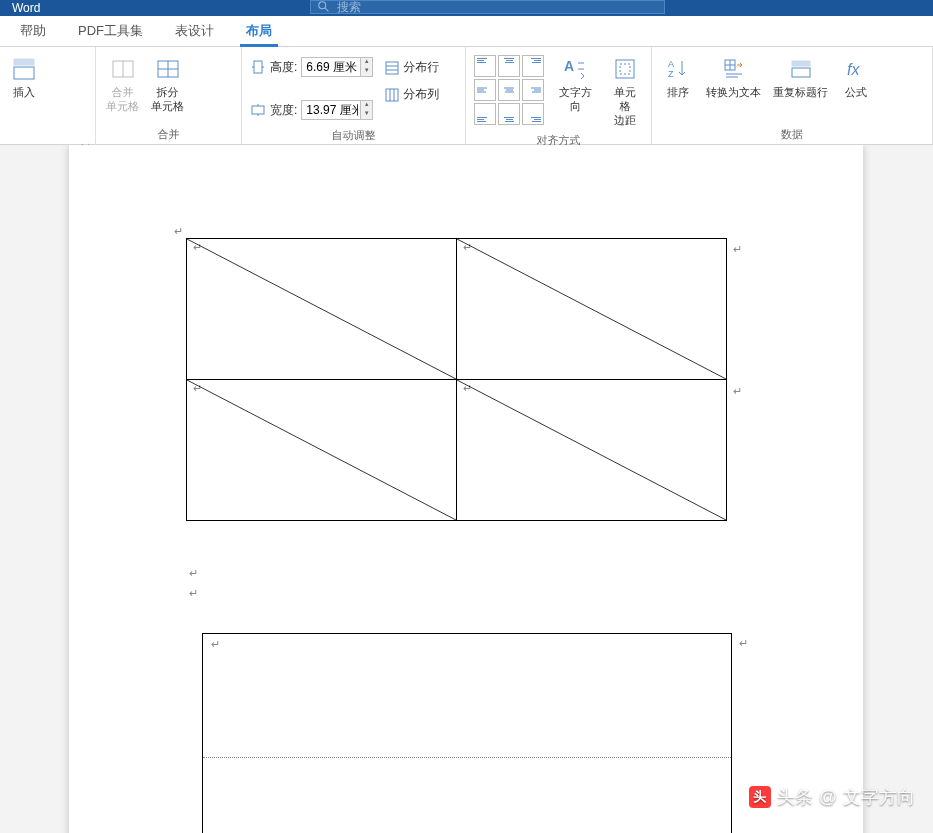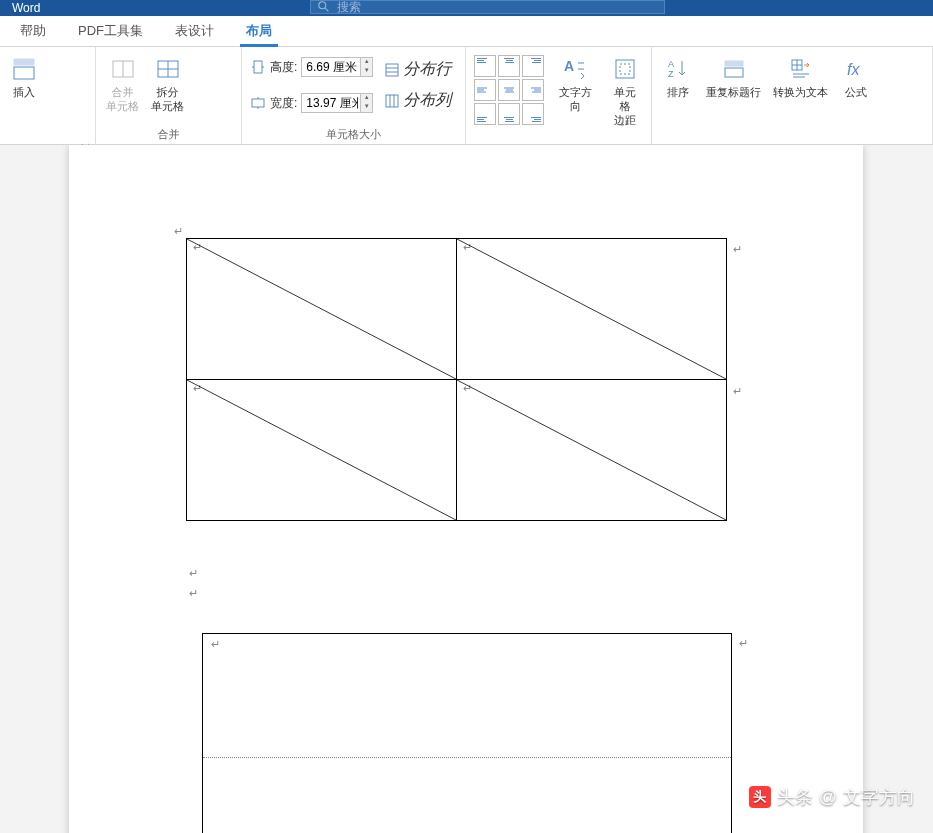--- a/index.html
+++ b/index.html
@@ -114,42 +114,42 @@
       margin-bottom: 2px;
     }
     .big-btn .label {
       font-size: 11px;
       color: #333;
       text-align: center;
       line-height: 14px;
       white-space: pre-line;
     }
     .big-btn.disabled .label { color: #aaa; }
-    .cell-size-rows { display: flex; flex-direction: column; gap: 16px; padding: 6px 4px; justify-content: center; }
+    .cell-size-rows { display: flex; flex-direction: column; gap: 23px; padding: 6px 4px; justify-content: center; }
     .cell-size-row { display: flex; align-items: center; gap: 4px; }
     .cell-size-row .lbl { font-size: 12px; color: #333; }
     .spin-input {
       width: 72px; height: 20px;
       border: 1px solid #c0c0c0;
       font-size: 12px;
       padding: 0 14px 0 4px;
       background: white;
       position: relative;
     }
     .spin-wrap { position: relative; }
     .spin-btns {
       position: absolute; right: 1px; top: 1px; bottom: 1px; width: 12px;
       display: flex; flex-direction: column;
     }
     .spin-btns div {
       flex: 1; background: #f0f0f0; border-left: 1px solid #c0c0c0;
       font-size: 6px; text-align: center; color: #666;
     }
     .dist-btns { display: flex; flex-direction: column; gap: 6px; padding: 6px 4px; }
-    .dist-btn { display: flex; align-items: center; gap: 4px; font-size: 16px; color: #333; padding: 2px 4px; cursor: pointer; font-style: italic; }
+    .dist-btn { display: flex; align-items: center; gap: 4px; font-size: 12px; color: #333; padding: 2px 4px; cursor: pointer; }
     .align-grid {
       display: grid;
       grid-template-columns: repeat(3, 22px);
       grid-template-rows: repeat(3, 22px);
       gap: 2px;
       padding: 4px;
     }
     .align-cell {
       border: 1px solid #bbb;
       cursor: pointer;
@@ -362,21 +362,21 @@
               <svg width="14" height="14">
                 <rect x="1" y="1" width="12" height="12" fill="none" stroke="#5a8dc8"></rect>
                 <line x1="5" y1="1" x2="5" y2="13" stroke="#5a8dc8"></line>
                 <line x1="9" y1="1" x2="9" y2="13" stroke="#5a8dc8"></line>
               </svg>
             </span>
           <span>分布列</span>
         </div>
       </div>
     </div>
-    <div class="ribbon-group-label">单元格大小</div>
+    <div class="ribbon-group-label">自动调整</div>
   </div>
 
   <div class="ribbon-group" style="width:186px">
     <div class="ribbon-group-content">
       <div class="align-grid">
         <div class="align-cell">
             <div class="lines" style="left:2px;top:2px">
               <span style="width:10px"></span>
               <span style="width:7px"></span>
               <span style="width:9px"></span>
@@ -452,65 +452,67 @@
         <div class="icon-box">
           <svg width="24" height="24">
               <rect x="3" y="3" width="18" height="18" fill="none" stroke="#5a8dc8"></rect>
               <rect x="7" y="7" width="10" height="10" fill="none" stroke="#5a8dc8" stroke-dasharray="2"></rect>
             </svg>
         </div>
         <span class="label">单元格
 边距</span>
       </div>
     </div>
+    <div class="ribbon-group-label">对齐方式</div>
   </div>
 
   <div class="ribbon-group" style="flex:1">
     <div class="ribbon-group-content">
       <div class="big-btn">
         <div class="icon-box">
           <svg width="24" height="24">
               <text x="2" y="10" font-size="9" fill="#5a8dc8">A</text>
               <text x="2" y="20" font-size="9" fill="#5a8dc8">Z</text>
               <path d="M16 4 L16 18 M13 15 L16 18 L19 15" stroke="#5a8dc8" fill="none"></path>
             </svg>
         </div>
         <span class="label">排序</span>
-      </div>
-      <div class="big-btn">
-        <div class="icon-box">
-          <svg width="24" height="24">
-              <rect x="3" y="4" width="18" height="5" fill="#5a8dc8" opacity="0.3" stroke="#5a8dc8"></rect>
-              <rect x="3" y="11" width="18" height="9" fill="none" stroke="#5a8dc8"></rect>
-            </svg>
-        </div>
-        <span class="label">重复标题行</span>
       </div>
       <div class="big-btn">
         <div class="icon-box">
           <svg width="24" height="24">
               <rect x="3" y="3" width="10" height="10" fill="none" stroke="#5a8dc8"></rect>
               <line x1="3" y1="8" x2="13" y2="8" stroke="#5a8dc8"></line>
               <line x1="8" y1="3" x2="8" y2="13" stroke="#5a8dc8"></line>
               <path d="M15 8 L20 8 M18 6 L20 8 L18 10" stroke="#e67e22" fill="none"></path>
               <line x1="4" y1="17" x2="20" y2="17" stroke="#5a8dc8"></line>
               <line x1="4" y1="20" x2="16" y2="20" stroke="#5a8dc8"></line>
             </svg>
         </div>
         <span class="label">转换为文本</span>
       </div>
       <div class="big-btn">
         <div class="icon-box">
           <svg width="24" height="24">
+              <rect x="3" y="4" width="18" height="5" fill="#5a8dc8" opacity="0.3" stroke="#5a8dc8"></rect>
+              <rect x="3" y="11" width="18" height="9" fill="none" stroke="#5a8dc8"></rect>
+            </svg>
+        </div>
+        <span class="label">重复标题行</span>
+      </div>
+      <div class="big-btn">
+        <div class="icon-box">
+          <svg width="24" height="24">
               <text x="3" y="18" font-size="16" font-style="italic" fill="#5a8dc8">fx</text>
             </svg>
         </div>
         <span class="label">公式</span>
       </div>
     </div>
+    <div class="ribbon-group-label">数据</div>
   </div>
 
 </div>
 
 <div class="doc-area">
   <div class="page">
 
     <span class="paramark" style="position:absolute;left:105px;top:80px">↵</span>
 
     <table class="doc-table">

